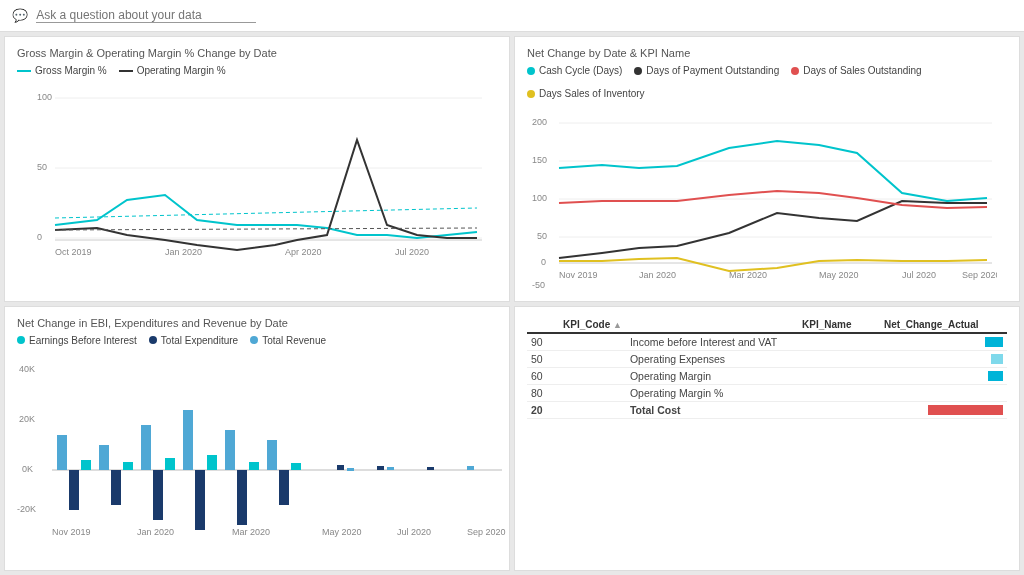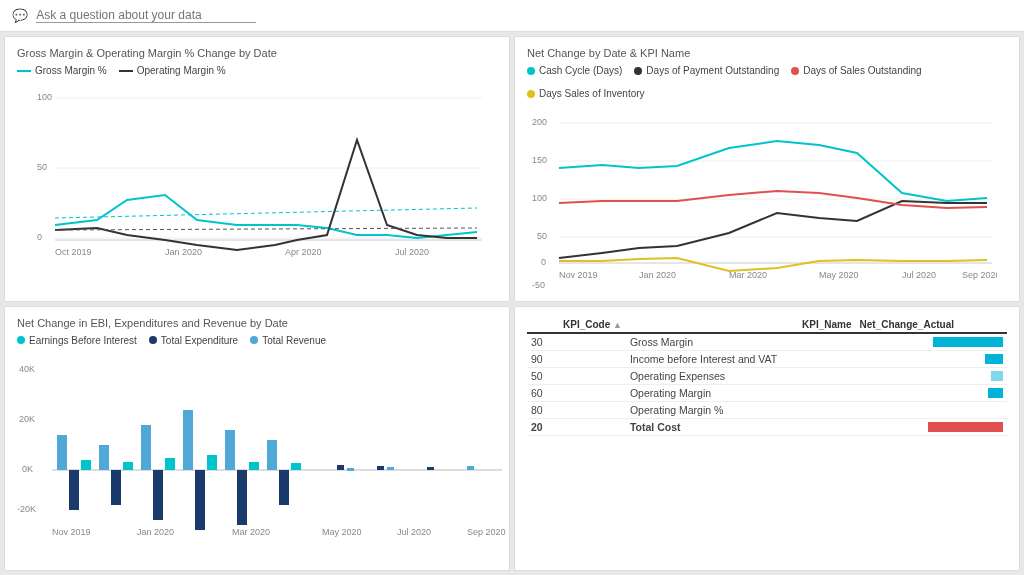--- a/index.html
+++ b/index.html
@@ -9,21 +9,21 @@
     .top-bar-input { border: none; outline: none; font-size: 12px; color: #999; border-bottom: 1px solid #999; width: 220px; background: transparent; }
     .dashboard { display: grid; grid-template-columns: 1fr 1fr; grid-template-rows: 1fr 1fr; gap: 4px; padding: 4px; height: calc(575px - 32px); background: #e8e8e8; }
     .panel { background: #fff; border: 1px solid #ddd; padding: 10px 12px; position: relative; overflow: hidden; }
     .panel-title { font-size: 11px; color: #555; margin-bottom: 6px; font-weight: 400; }
     .legend { display: flex; gap: 12px; flex-wrap: wrap; margin-bottom: 4px; }
     .legend-item { display: flex; align-items: center; gap: 4px; font-size: 10px; color: #444; }
     svg { display: block; }
     
     .trial-table { width: 100%; border-collapse: collapse; font-size: 10.5px; }
     .trial-table th { text-align: right; border-bottom: 2px solid #333; padding: 2px 4px; font-weight: 600; color: #333; font-size: 10px; }
-    .trial-table th.right { text-align: left; }
+    .trial-table th.right { text-align: center; }
     .trial-table td { padding: 2px 4px; border-bottom: 1px solid #eee; color: #444; }
     .trial-table td.right { text-align: right; }
     .col-sort { font-size: 9px; color: #999; }
   </style>
 </head>
 <body>
 
 <div class="top-bar">
   <span class="top-bar-icon">💬</span>
   <input class="top-bar-input" type="text" placeholder="Ask a question about your data" style="">
@@ -191,29 +191,20 @@
     <table class="trial-table">
       <thead>
         <tr>
           <th>KPI_Code <span class="col-sort">▲</span></th>
           <th>KPI_Name</th>
           <th class="right">Net_Change_Actual</th>
         </tr>
       </thead>
       <tbody>
         <tr>
-          <td>30</td>
-          <td>Gross Margin</td>
-          <td class="right">
-            <div style="display:flex;justify-content:flex-end;">
-                <div style="width:70px;height:10px;background:#00b4d8;"></div>
-              </div>
-          </td>
-        </tr>
-        <tr>
           <td>90</td>
           <td>Income before Interest and VAT</td>
           <td class="right">
             <div style="display:flex;justify-content:flex-end;">
                 <div style="width:18px;height:10px;background:#00b4d8;"></div>
               </div>
           </td>
         </tr>
         <tr>
           <td>50</td>

